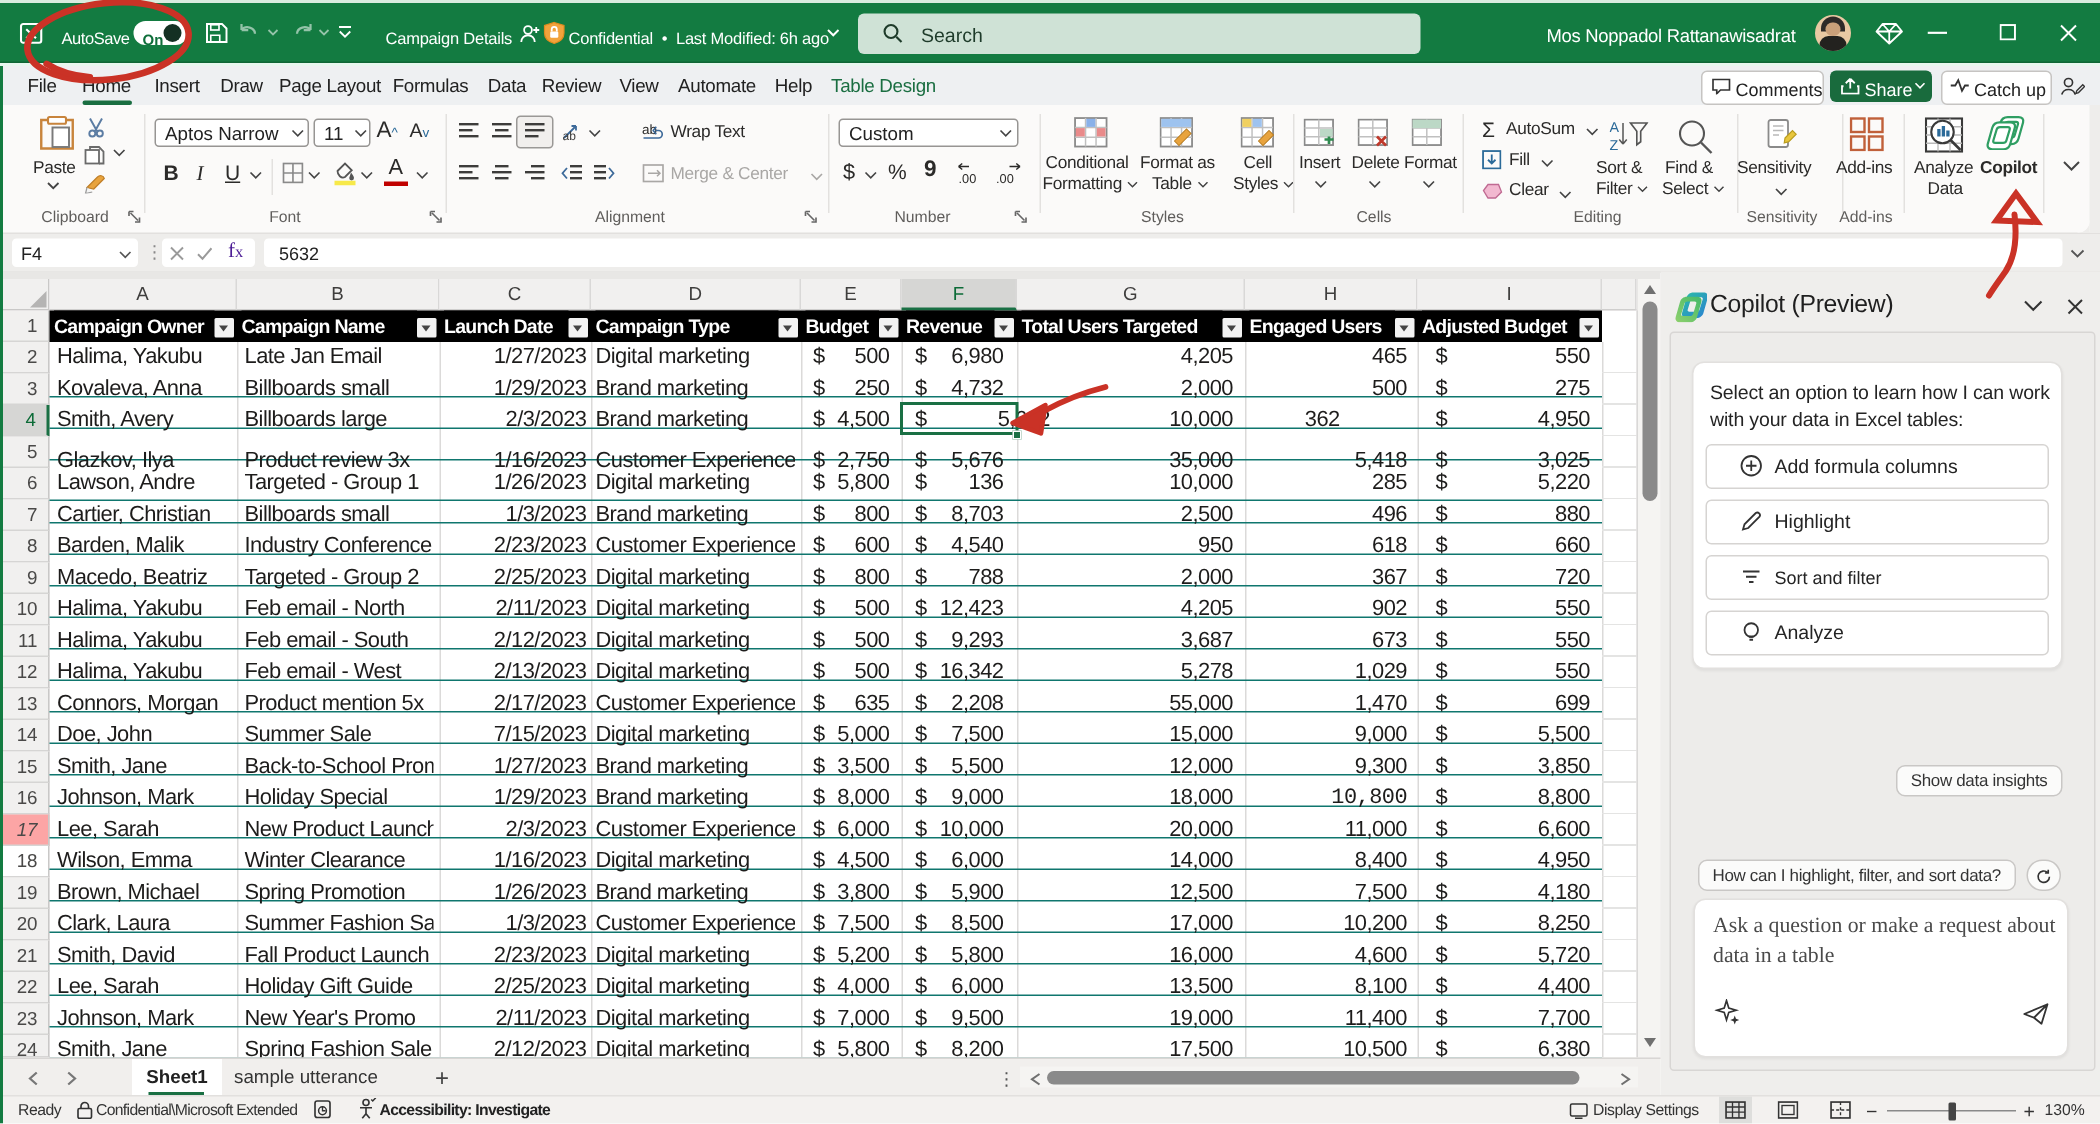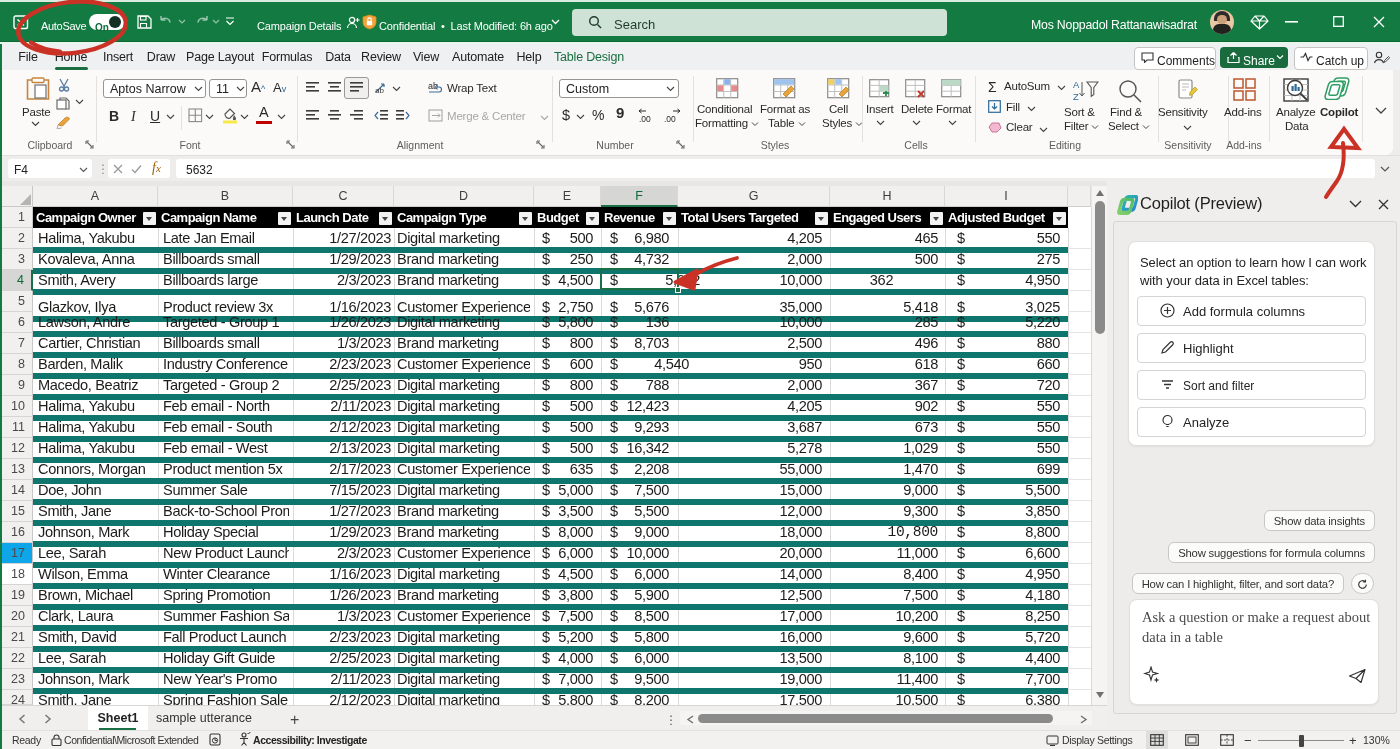--- a/index.html
+++ b/index.html
@@ -13,21 +13,21 @@
 .glabel{position:absolute;top:69px;font-size:10.5px;color:#5f5d5b;text-align:center;}
 .gsep{position:absolute;top:6px;height:66px;width:1px;background:#e3e1df;}
 .rbtxt{position:absolute;font-size:11.5px;letter-spacing:-0.2px;color:#2b2a29;white-space:nowrap;}
 
 #fbar{left:0;top:156px;width:1400px;height:25px;background:#eeedeb;border-bottom:1px solid #dddbd9;}
 .fbox{position:absolute;background:#fff;border-radius:3px;top:2.5px;height:19px;}
 
 #sheet{left:0;top:181px;width:1107px;height:524px;background:#e8e7e5;}
 .colhdr{position:absolute;top:5px;height:21px;background:#f1f0ef;border-bottom:1px solid #cfcecd;border-right:1px solid #d9d8d7;font-size:12.5px;color:#3f3e3d;text-align:center;line-height:20px;}
 .rowhdr{position:absolute;left:0;width:33px;background:#f1f0ef;border-bottom:1px solid #d6d5d4;border-right:1px solid #c9c8c7;font-size:12.5px;color:#4a4948;text-align:right;line-height:20px;padding:0;box-sizing:border-box;}
-.trow{position:absolute;left:33px;width:1035px;height:25px;border-bottom:6px solid #0f766e;box-sizing:border-box;}
+.trow{position:absolute;left:33px;width:1035px;height:37px;border-bottom:1px solid #0f766e;box-sizing:border-box;}
 .cell{position:absolute;top:0;height:20px;line-height:20px;font-size:14.6px;color:#1d1c1b;white-space:nowrap;overflow:hidden;letter-spacing:-0.35px;}
 .vln{position:absolute;width:1px;background:#dbdad9;}
 .hdrc{position:absolute;top:26px;height:21px;background:#000;color:#fff;font-weight:bold;font-size:13px;line-height:21px;white-space:nowrap;overflow:hidden;letter-spacing:-0.5px;box-sizing:border-box;}
 .fbtn{position:absolute;top:4.5px;width:13px;height:13px;background:#f2f2f2;border-radius:1px;}
 .fbtn:after{content:"";position:absolute;left:3.2px;top:5px;border-left:3.4px solid transparent;border-right:3.4px solid transparent;border-top:4.2px solid #444;}
 
 #panel{left:1107px;top:181px;width:293px;height:549px;background:#efeeec;}
 .card{position:absolute;background:#fff;border:1px solid #e2e0de;border-radius:8px;box-shadow:0 1px 2px rgba(0,0,0,0.06);}
 .pbtn{position:absolute;left:30px;width:227px;height:28px;background:#fff;border:1px solid #d6d4d2;border-radius:4px;font-size:13.5px;color:#242424;}
 .chip{position:absolute;background:#fbfbfa;border:1px solid #c9c7c5;border-radius:6px;font-size:11.3px;letter-spacing:-0.2px;color:#333;line-height:20px;text-align:center;height:21px;padding:0 9px;white-space:nowrap;box-sizing:border-box;}
@@ -466,21 +466,21 @@
       <path d="M1 1 l3.5 3.5 L8 1" fill="none" stroke="#555" stroke-width="1.1"></path>
     </svg>
 <div class="abs s" style="left:97px;top:3px;"><span style="font-size:12px;color:#888;letter-spacing:0;">⋮</span></div>
 <div class="fbox" style="left:108px;width:62px;"></div>
 <svg class="abs" style="left:113px;top:8px;" width="10" height="10" viewBox="0 0 10 10">
       <path d="M1 1 L9 9 M9 1 L1 9" stroke="#9a9a9a" stroke-width="1.3"></path>
     </svg>
 <svg class="abs" style="left:131px;top:8px;" width="11" height="10" viewBox="0 0 11 10">
       <path d="M1 5.5 L4 8.5 L10 1.5" fill="none" stroke="#9a9a9a" stroke-width="1.3"></path>
     </svg>
-<div class="abs s" style="left:152px;top:2px;"><span style="font-family:'Liberation Serif',serif;font-style:italic;font-size:14px;color:#a16207;">f<span style="font-size:11px;">x</span></span></div>
+<div class="abs s" style="left:152px;top:2px;"><span style="font-family:'Liberation Serif',serif;font-size:14px;color:#4c1d95;">f<span style="font-size:11px;">x</span></span></div>
 <div class="fbox" style="left:176px;width:1199px;"></div>
 <div class="abs s" style="left:186px;top:4px;"><span style="font-size:12px;color:#222;">5632</span></div>
 <svg class="abs" style="left:1380px;top:10px;" width="10" height="7" viewBox="0 0 10 7">
       <path d="M1 1 l4 4 l4-4" fill="none" stroke="#555" stroke-width="1.2"></path>
     </svg>
 </div>
 <div id="sheet" class="abs">
 <div style="position:absolute;left:33px;top:5px;width:1058px;height:519px;background:#fff;"></div>
 <div style="position:absolute;left:0;top:5px;width:33px;height:21px;background:#f1f0ef;border-right:1px solid #c9c8c7;border-bottom:1px solid #c9c8c7;box-sizing:border-box;"></div>
 <div style="position:absolute;left:20px;top:13px;width:0;height:0;border-left:11px solid transparent;border-bottom:11px solid #b5b4b3;"></div>
@@ -503,21 +503,21 @@
 <div class="rowhdr" style="top:152px;height:21px;background:#f1f0ef;color:#4a4948;border-right:1px solid #c9c8c7;box-sizing:border-box;"><span style="padding-right:7px;">7</span></div>
 <div class="rowhdr" style="top:173px;height:21px;background:#f1f0ef;color:#4a4948;border-right:1px solid #c9c8c7;box-sizing:border-box;"><span style="padding-right:7px;">8</span></div>
 <div class="rowhdr" style="top:194px;height:21px;background:#f1f0ef;color:#4a4948;border-right:1px solid #c9c8c7;box-sizing:border-box;"><span style="padding-right:7px;">9</span></div>
 <div class="rowhdr" style="top:215px;height:21px;background:#f1f0ef;color:#4a4948;border-right:1px solid #c9c8c7;box-sizing:border-box;"><span style="padding-right:7px;">10</span></div>
 <div class="rowhdr" style="top:236px;height:21px;background:#f1f0ef;color:#4a4948;border-right:1px solid #c9c8c7;box-sizing:border-box;"><span style="padding-right:7px;">11</span></div>
 <div class="rowhdr" style="top:257px;height:21px;background:#f1f0ef;color:#4a4948;border-right:1px solid #c9c8c7;box-sizing:border-box;"><span style="padding-right:7px;">12</span></div>
 <div class="rowhdr" style="top:278px;height:21px;background:#f1f0ef;color:#4a4948;border-right:1px solid #c9c8c7;box-sizing:border-box;"><span style="padding-right:7px;">13</span></div>
 <div class="rowhdr" style="top:299px;height:21px;background:#f1f0ef;color:#4a4948;border-right:1px solid #c9c8c7;box-sizing:border-box;"><span style="padding-right:7px;">14</span></div>
 <div class="rowhdr" style="top:320px;height:21px;background:#f1f0ef;color:#4a4948;border-right:1px solid #c9c8c7;box-sizing:border-box;"><span style="padding-right:7px;">15</span></div>
 <div class="rowhdr" style="top:341px;height:21px;background:#f1f0ef;color:#4a4948;border-right:1px solid #c9c8c7;box-sizing:border-box;"><span style="padding-right:7px;">16</span></div>
-<div class="rowhdr" style="top:362px;height:21px;background:#0ea5e9;color:#4a4948;border-right:1px solid #c9c8c7;box-sizing:border-box;"><span style="padding-right:7px;">17</span></div>
+<div class="rowhdr" style="top:362px;height:21px;background:#fca5a5;color:#4a4948;border-right:1px solid #c9c8c7;box-sizing:border-box;font-style:italic;"><span style="padding-right:7px;">17</span></div>
 <div class="rowhdr" style="top:383px;height:21px;background:#ffffff;color:#4a4948;border-right:1px solid #c9c8c7;box-sizing:border-box;"><span style="padding-right:7px;">18</span></div>
 <div class="rowhdr" style="top:404px;height:21px;background:#f1f0ef;color:#4a4948;border-right:1px solid #c9c8c7;box-sizing:border-box;"><span style="padding-right:7px;">19</span></div>
 <div class="rowhdr" style="top:425px;height:21px;background:#f1f0ef;color:#4a4948;border-right:1px solid #c9c8c7;box-sizing:border-box;"><span style="padding-right:7px;">20</span></div>
 <div class="rowhdr" style="top:446px;height:21px;background:#f1f0ef;color:#4a4948;border-right:1px solid #c9c8c7;box-sizing:border-box;"><span style="padding-right:7px;">21</span></div>
 <div class="rowhdr" style="top:467px;height:21px;background:#f1f0ef;color:#4a4948;border-right:1px solid #c9c8c7;box-sizing:border-box;"><span style="padding-right:7px;">22</span></div>
 <div class="rowhdr" style="top:488px;height:21px;background:#f1f0ef;color:#4a4948;border-right:1px solid #c9c8c7;box-sizing:border-box;"><span style="padding-right:7px;">23</span></div>
 <div class="rowhdr" style="top:509px;height:15px;background:#f1f0ef;color:#4a4948;border-right:1px solid #c9c8c7;box-sizing:border-box;"><span style="padding-right:7px;">24</span></div>
 <div style="position:absolute;left:33px;top:26px;width:1035px;height:21px;background:#000;"></div>
 <div class="hdrc" style="left:36px;width:107px;">Campaign Owner</div>
 <div class="fbtn" style="left:143px;top:30.5px;"></div>
@@ -631,21 +631,21 @@
 <div class="cell" style="left:924px;width:103px;text-align:right;">880</div>
 </div>
 <div class="trow" style="top:173px;">
 <div class="cell" style="left:5px;width:116px;">Barden, Malik</div>
 <div class="cell" style="left:130px;width:126px;">Industry Conference</div>
 <div class="cell" style="left:268px;width:90px;text-align:right;">2/23/2023</div>
 <div class="cell" style="left:364px;width:133px;">Customer Experience</div>
 <div class="cell" style="left:509px;width:10px;">$</div>
 <div class="cell" style="left:512px;width:48px;text-align:right;">600</div>
 <div class="cell" style="left:577px;width:10px;">$</div>
-<div class="cell" style="left:598px;width:58px;text-align:right;">4,540</div>
+<div class="cell" style="left:578px;width:58px;text-align:right;">4,540</div>
 <div class="cell" style="left:655px;width:134px;text-align:right;">950</div>
 <div class="cell" style="left:800px;width:105px;text-align:right;">618</div>
 <div class="cell" style="left:924px;width:10px;">$</div>
 <div class="cell" style="left:924px;width:103px;text-align:right;">660</div>
 </div>
 <div class="trow" style="top:194px;">
 <div class="cell" style="left:5px;width:116px;">Macedo, Beatriz</div>
 <div class="cell" style="left:130px;width:126px;">Targeted - Group 2</div>
 <div class="cell" style="left:268px;width:90px;text-align:right;">2/25/2023</div>
 <div class="cell" style="left:364px;width:133px;">Digital marketing</div>
@@ -815,21 +815,21 @@
 <div class="trow" style="top:446px;">
 <div class="cell" style="left:5px;width:116px;">Smith, David</div>
 <div class="cell" style="left:130px;width:126px;">Fall Product Launch</div>
 <div class="cell" style="left:268px;width:90px;text-align:right;">2/23/2023</div>
 <div class="cell" style="left:364px;width:133px;">Digital marketing</div>
 <div class="cell" style="left:509px;width:10px;">$</div>
 <div class="cell" style="left:512px;width:48px;text-align:right;">5,200</div>
 <div class="cell" style="left:577px;width:10px;">$</div>
 <div class="cell" style="left:578px;width:58px;text-align:right;">5,800</div>
 <div class="cell" style="left:655px;width:134px;text-align:right;">16,000</div>
-<div class="cell" style="left:800px;width:105px;text-align:right;">9,600</div>
+<div class="cell" style="left:800px;width:105px;text-align:right;">4,600</div>
 <div class="cell" style="left:924px;width:10px;">$</div>
 <div class="cell" style="left:924px;width:103px;text-align:right;">5,720</div>
 </div>
 <div class="trow" style="top:467px;">
 <div class="cell" style="left:5px;width:116px;">Lee, Sarah</div>
 <div class="cell" style="left:130px;width:126px;">Holiday Gift Guide</div>
 <div class="cell" style="left:268px;width:90px;text-align:right;">2/25/2023</div>
 <div class="cell" style="left:364px;width:133px;">Digital marketing</div>
 <div class="cell" style="left:509px;width:10px;">$</div>
 <div class="cell" style="left:512px;width:48px;text-align:right;">4,000</div>
@@ -925,21 +925,20 @@
       <path d="M2 4 h11 M4 7.5 h7 M6 11 h3" stroke="#333" stroke-width="1.3"></path>
     </svg>
 <div class="abs s" style="left:76px;top:195px;"><span style="font-size:12px;color:#242424;">Sort and filter</span></div>
 <div class="pbtn" style="top:226px;"></div>
 <svg class="abs" style="left:53px;top:233px;" width="15" height="15" viewBox="0 0 15 15">
       <circle cx="7.5" cy="6" r="4.5" fill="none" stroke="#333" stroke-width="1.2"></circle>
       <path d="M6 10.5 h3 M6.3 12.5 h2.4" stroke="#333" stroke-width="1.2"></path>
     </svg>
 <div class="abs s" style="left:76px;top:232px;"><span style="font-size:13px;color:#242424;">Analyze</span></div>
 <div class="chip" style="right:25px;top:329px;">Show data insights</div>
-<div class="chip" style="right:25px;top:361px;">Show suggestions for formula columns</div>
 <div class="chip" style="right:56px;top:392px;">How can I highlight, filter, and sort data?</div>
 <div class="chip" style="right:26px;top:392px;width:23px;padding:0;border-radius:11px;"><svg width="11" height="11" viewBox="0 0 11 11" style="margin-top:5px;">
         <path d="M9.3 5.5 a3.8 3.8 0 1 1 -1.2 -2.8 M8.5 0.8 v2.2 h-2.2" fill="none" stroke="#333" stroke-width="1.1"></path>
       </svg></div>
 <div class="card" style="left:22px;top:418px;width:248px;height:104px;"></div>
 <div class="abs s" style="left:35px;top:427px;"><span style="font-family:'Liberation Serif',serif;font-size:14.5px;color:#4a4a4a;">Ask a question or make a request about</span></div>
 <div class="abs s" style="left:35px;top:447px;"><span style="font-family:'Liberation Serif',serif;font-size:14.5px;color:#4a4a4a;">data in a table</span></div>
 <svg class="abs" style="left:36px;top:485px;" width="18" height="18" viewBox="0 0 18 18">
       <path d="M8 1 L9.5 6 L14.5 7.5 L9.5 9 L8 14 L6.5 9 L1.5 7.5 L6.5 6 z" fill="none" stroke="#333" stroke-width="1.1"></path>
       <path d="M13.5 11 l0.8 2.2 l2.2 0.8 l-2.2 0.8 l-0.8 2.2 l-0.8 -2.2 l-2.2 -0.8 l2.2 -0.8 z" fill="#333"></path>

